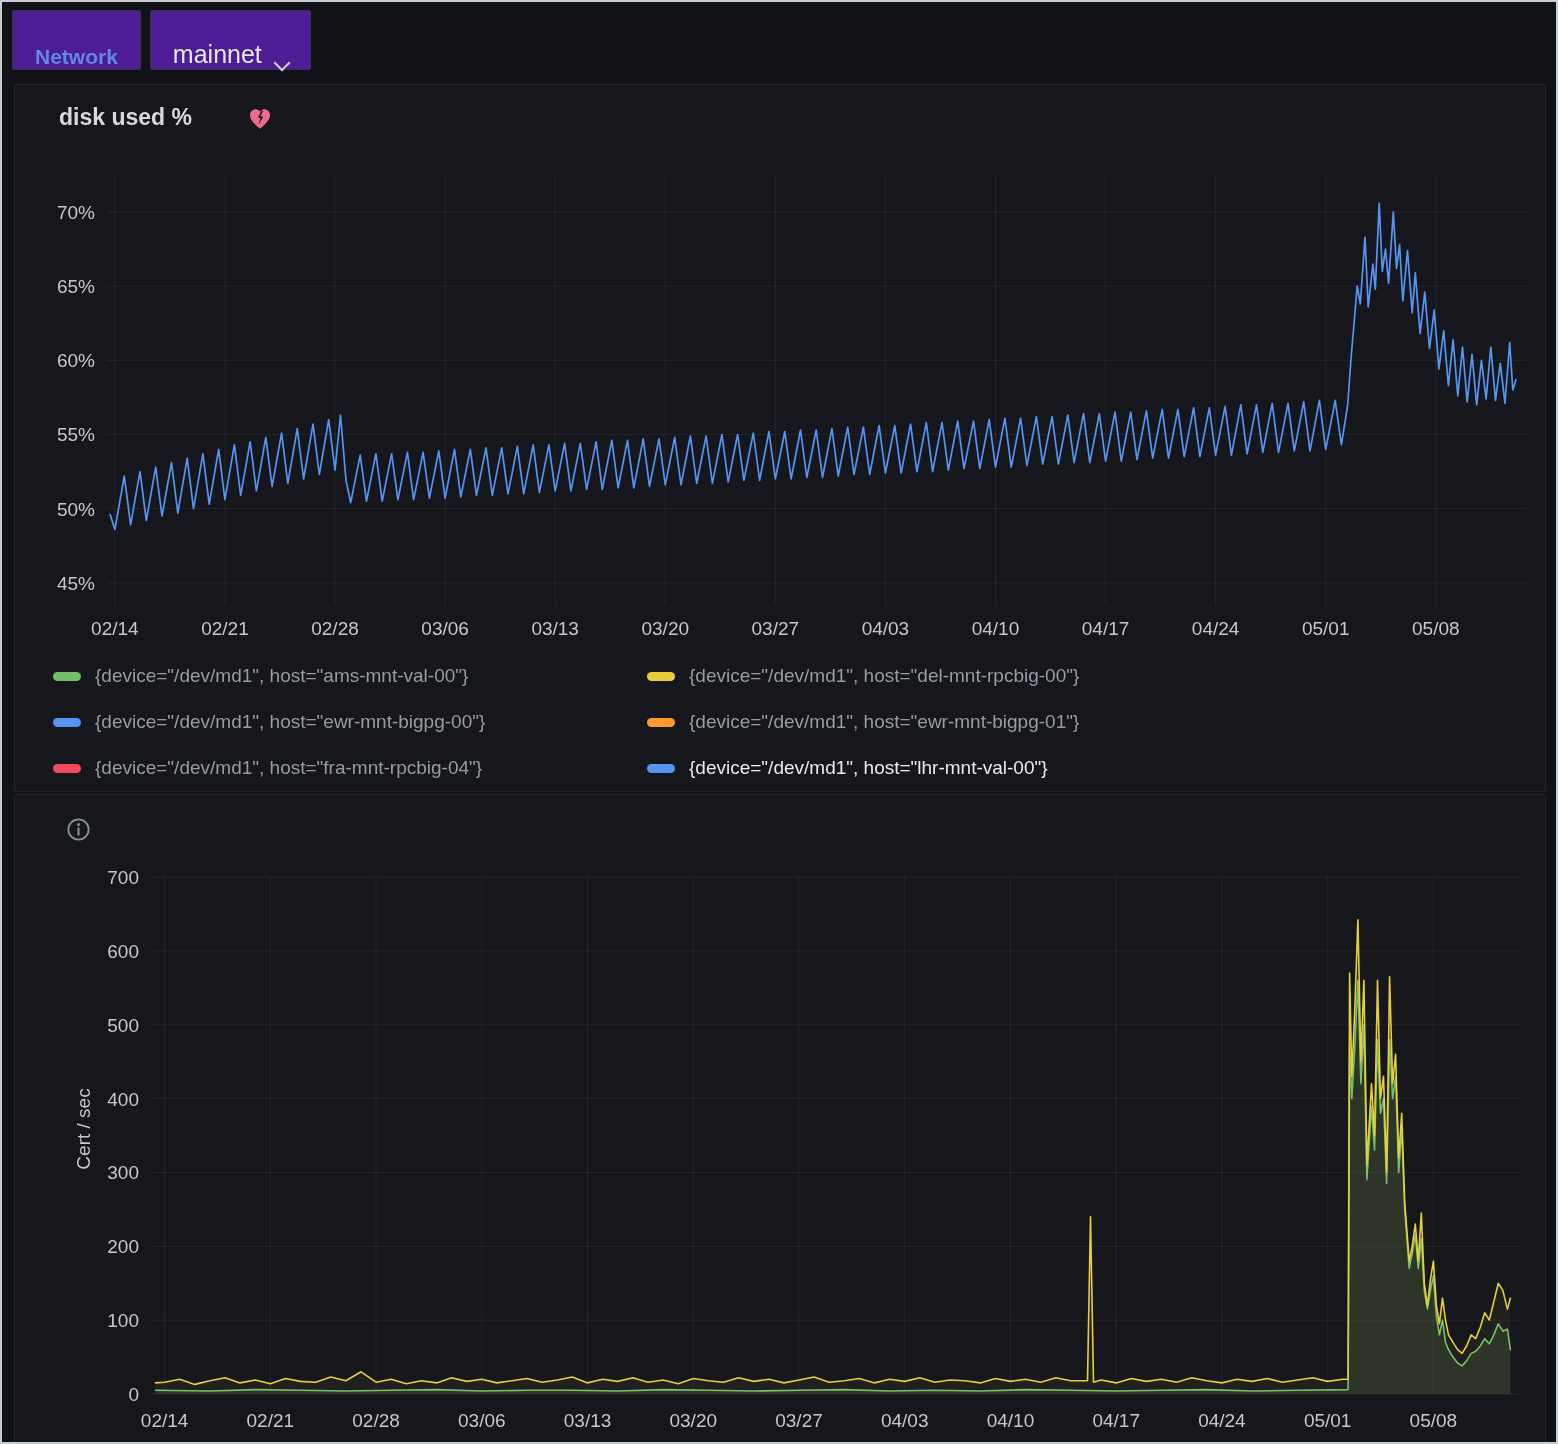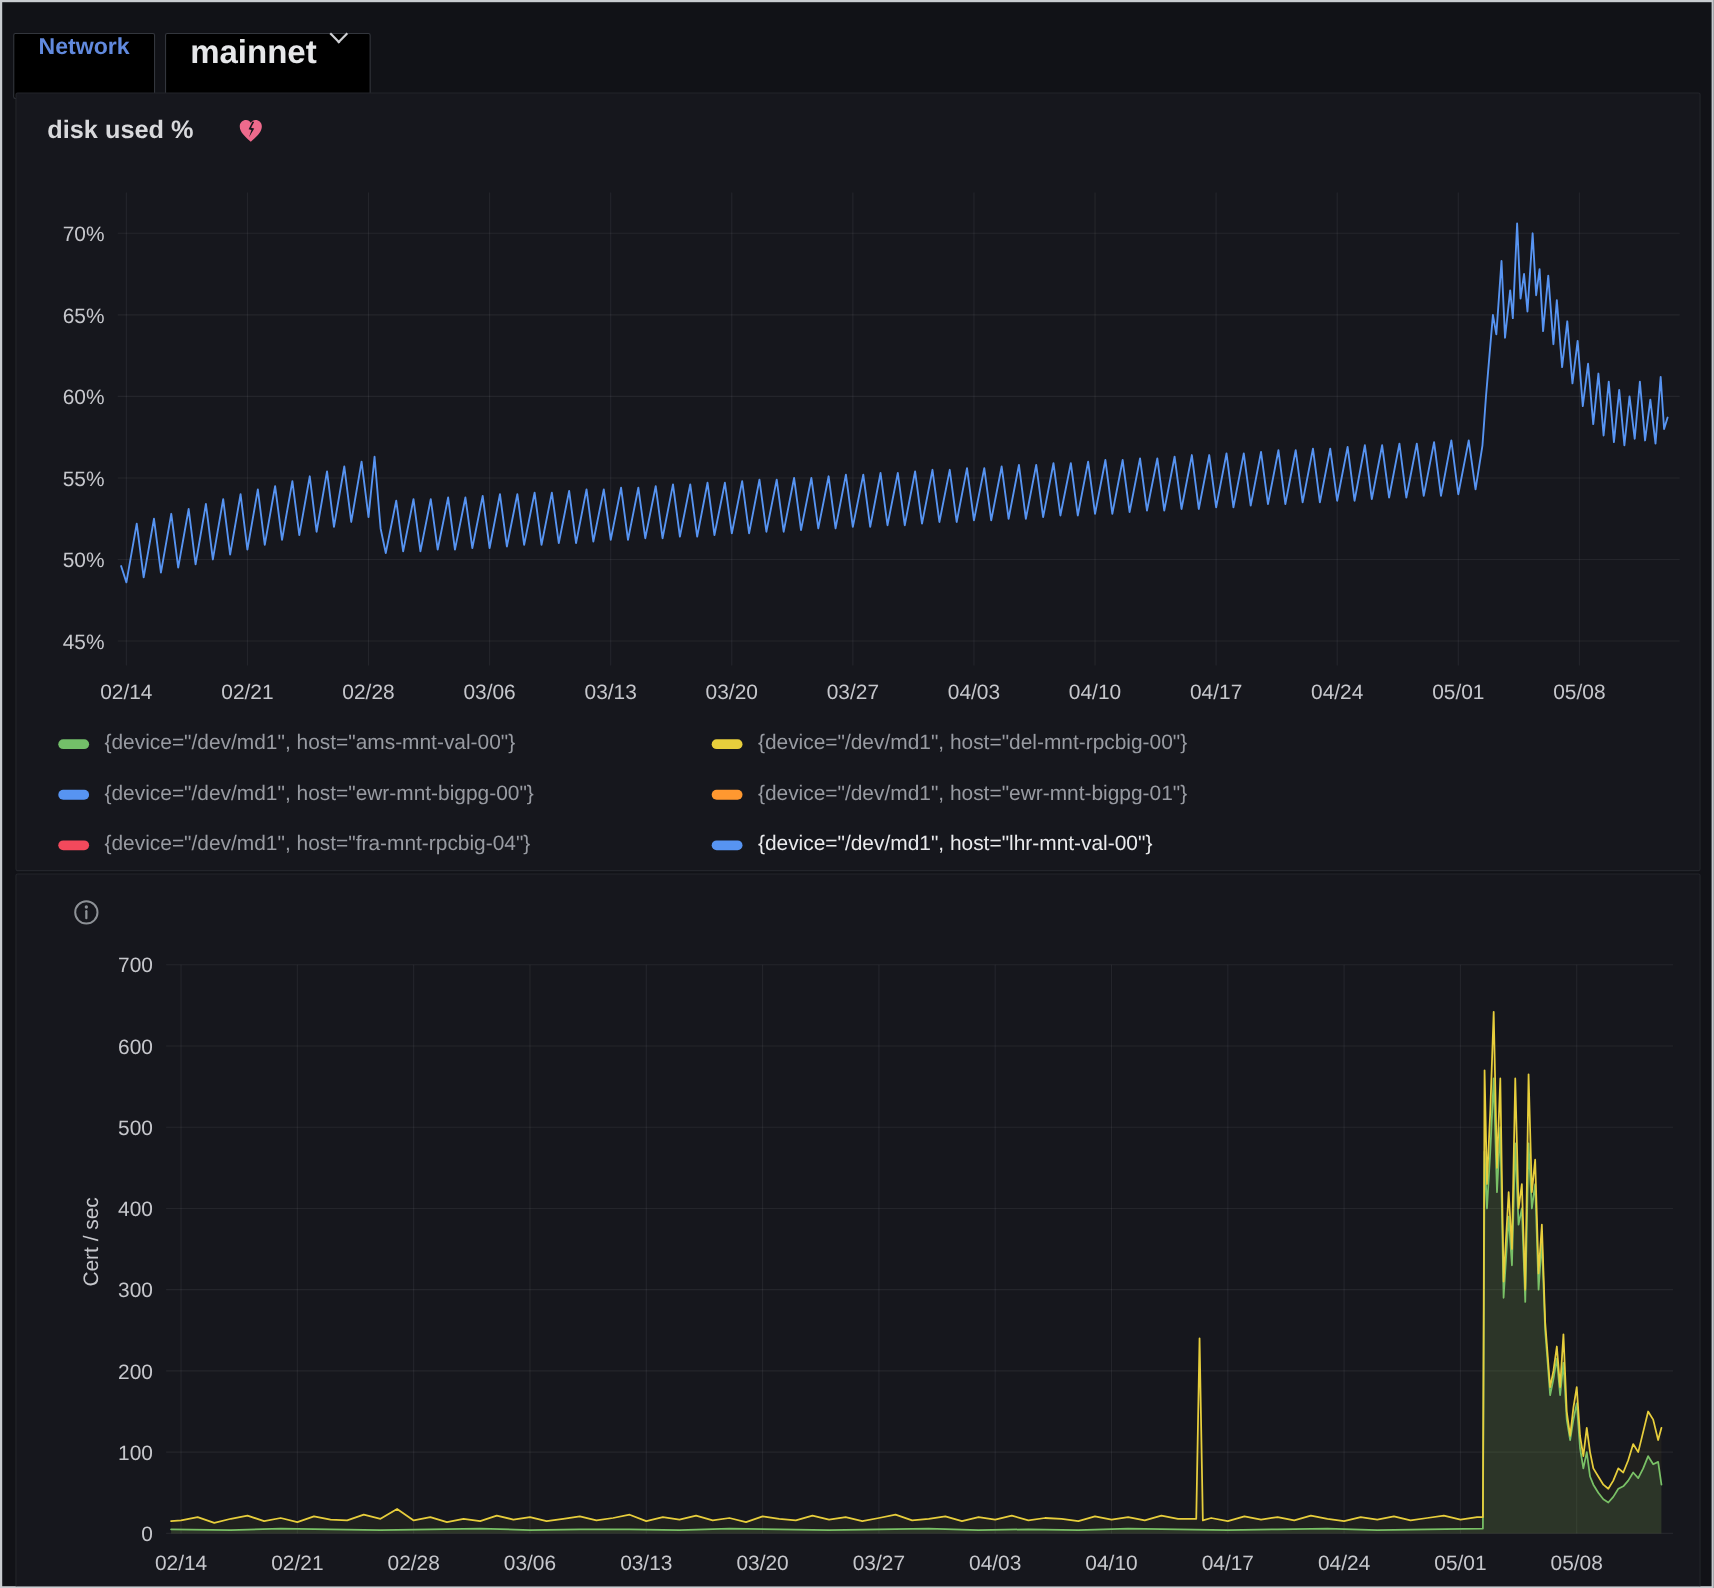--- a/index.html
+++ b/index.html
@@ -1,31 +1,31 @@
 <!DOCTYPE html>
 <html><head>
 <meta charset="utf-8">
 <style>
   html,body{margin:0;padding:0;background:#111217;}
   body{width:1558px;height:1444px;position:relative;overflow:hidden;
        font-family:"Liberation Sans","DejaVu Sans",sans-serif;
        border:2px solid #c9ccd0;box-sizing:border-box;}
   .topbar{position:absolute;top:8px;left:10px;display:flex;gap:9px;}
-  .chip{height:58px;display:flex;align-items:flex-start;padding:0 22px;
-        border:1px solid #33363d;border-radius:2px;background:#000000;margin-top:20px;}
+  .chip{height:58px;display:flex;align-items:flex-end;padding:0 22px;
+        border:1px solid #33363d;border-radius:2px;background:#4c1d95;}
   .chip.varlabel span{color:#6189dd;font-size:21px;font-weight:600;}
-  .chip.varvalue span.val{color:#e6e7e9;font-size:30px;font-weight:700;}
+  .chip.varvalue span.val{color:#e6e7e9;font-size:25px;font-weight:400;}
   .chev{width:10px;height:10px;border-right:2px solid #cfd0d4;border-bottom:2px solid #cfd0d4;
         transform:rotate(45deg);display:inline-block;margin:-6px 0 0 14px;}
   .panel{position:absolute;left:12px;width:1532px;background:#16171d;
          border:1px solid #23252b;border-radius:2px;box-sizing:border-box;}
   #panel1{top:82px;height:708px;}
   #panel2{top:792px;height:650px;}
   .phead{display:flex;align-items:center;padding:14px 0 0 28px;height:36px;}
-  .ptitle{font-size:23px;font-weight:600;color:#d8d9dc;margin:0;cursor:pointer;}
+  .ptitle{font-size:23px;font-weight:600;color:#d8d9dc;margin:16px;cursor:pointer;}
   #panel2 .ptitle{color:#c2c3c7;padding-left:4px;}
   .hicon{margin-left:38px;margin-top:2px;}
   .iicon{margin-left:22px;margin-top:4px;}
   svg.chart{display:block;}
   .legend{display:grid;grid-template-columns:594px auto;row-gap:20px;
           margin:8px 0 0 38px;font-size:19px;color:#989ba2;line-height:26px;}
   .litem{display:flex;align-items:center;cursor:pointer;white-space:nowrap;}
   .litem.active .ltext{color:#e9eaec;}
   .swatch{width:28px;height:9px;border-radius:4.5px;margin-right:14px;flex:0 0 28px;}
   .c2wrap{position:relative;margin-top:4px;}

